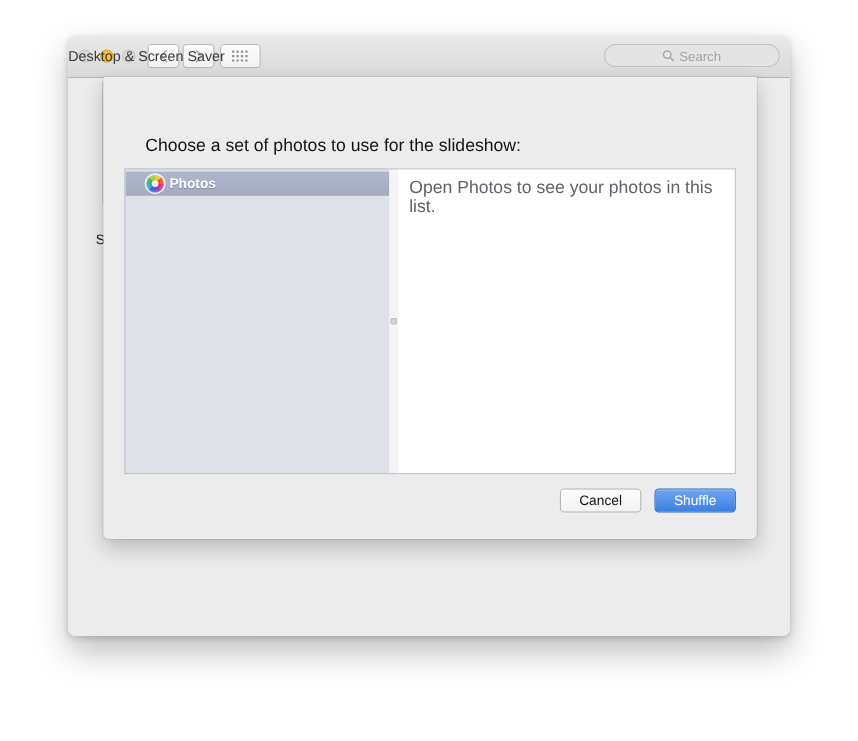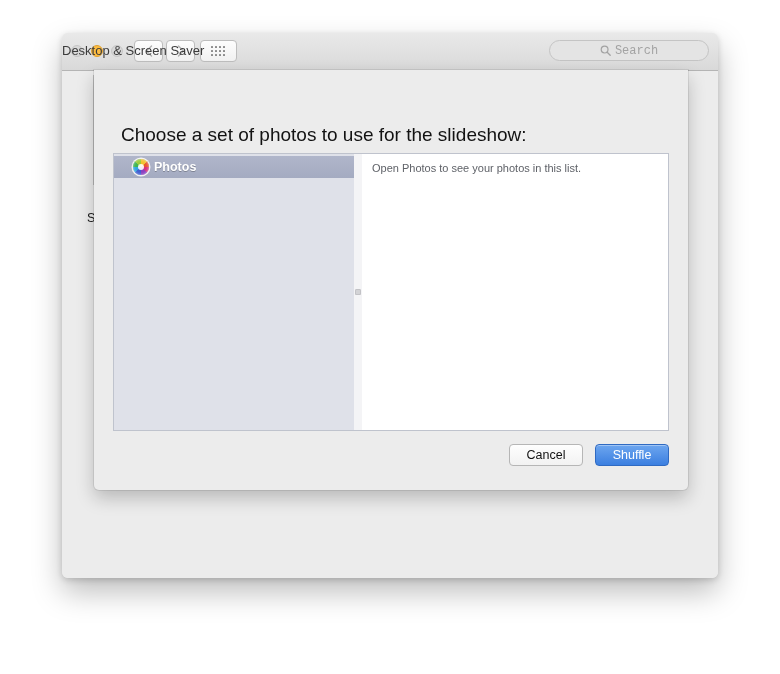--- a/index.html
+++ b/index.html
@@ -117,21 +117,20 @@
     border: 1px solid #c4c4c4;
     box-sizing: border-box;
     display: flex;
     align-items: center;
     justify-content: center;
     gap: 4px;
   }
   .search-ph {
     font-size: 12px;
     color: #a3a3a3;
-    font-family: Liberation Mono, monospace;
   }
 
   
   #prefs-body {
     position: relative;
     height: 508px;
     background: #ececec;
   }
   #saver-list-box {
     position: absolute;
@@ -332,23 +331,23 @@
     width: 594px;
     height: 420px;
     background: #ececec;
     border-bottom-left-radius: 5px;
     border-bottom-right-radius: 5px;
     box-shadow: 0 8px 18px rgba(0,0,0,0.22), 0 0 0 1px rgba(0,0,0,0.08);
     overflow: hidden;
   }
   #sheet-prompt {
     position: absolute;
-    left: 27px;
+    left: 38px;
     top: 54px;
-    font-size: 19px;
+    font-size: 16px;
     color: #121212;
   }
   #split-view {
     position: absolute;
     left: 19px;
     top: 83px;
     width: 556px;
     height: 278px;
     display: flex;
   }
@@ -473,21 +472,21 @@
   }
   #content-pane {
     flex: 1;
     background: #ffffff;
     border: 1px solid #bfc3cd;
     border-left: none;
     box-sizing: border-box;
     padding: 8px 10px;
   }
   #empty-message {
-    font-size: 11px;
+    font-size: 16px;
     color: #5f6268;
   }
 
   #sheet-buttons {
     position: absolute;
     right: 19px;
     bottom: 24px;
     display: flex;
     gap: 12px;
   }

